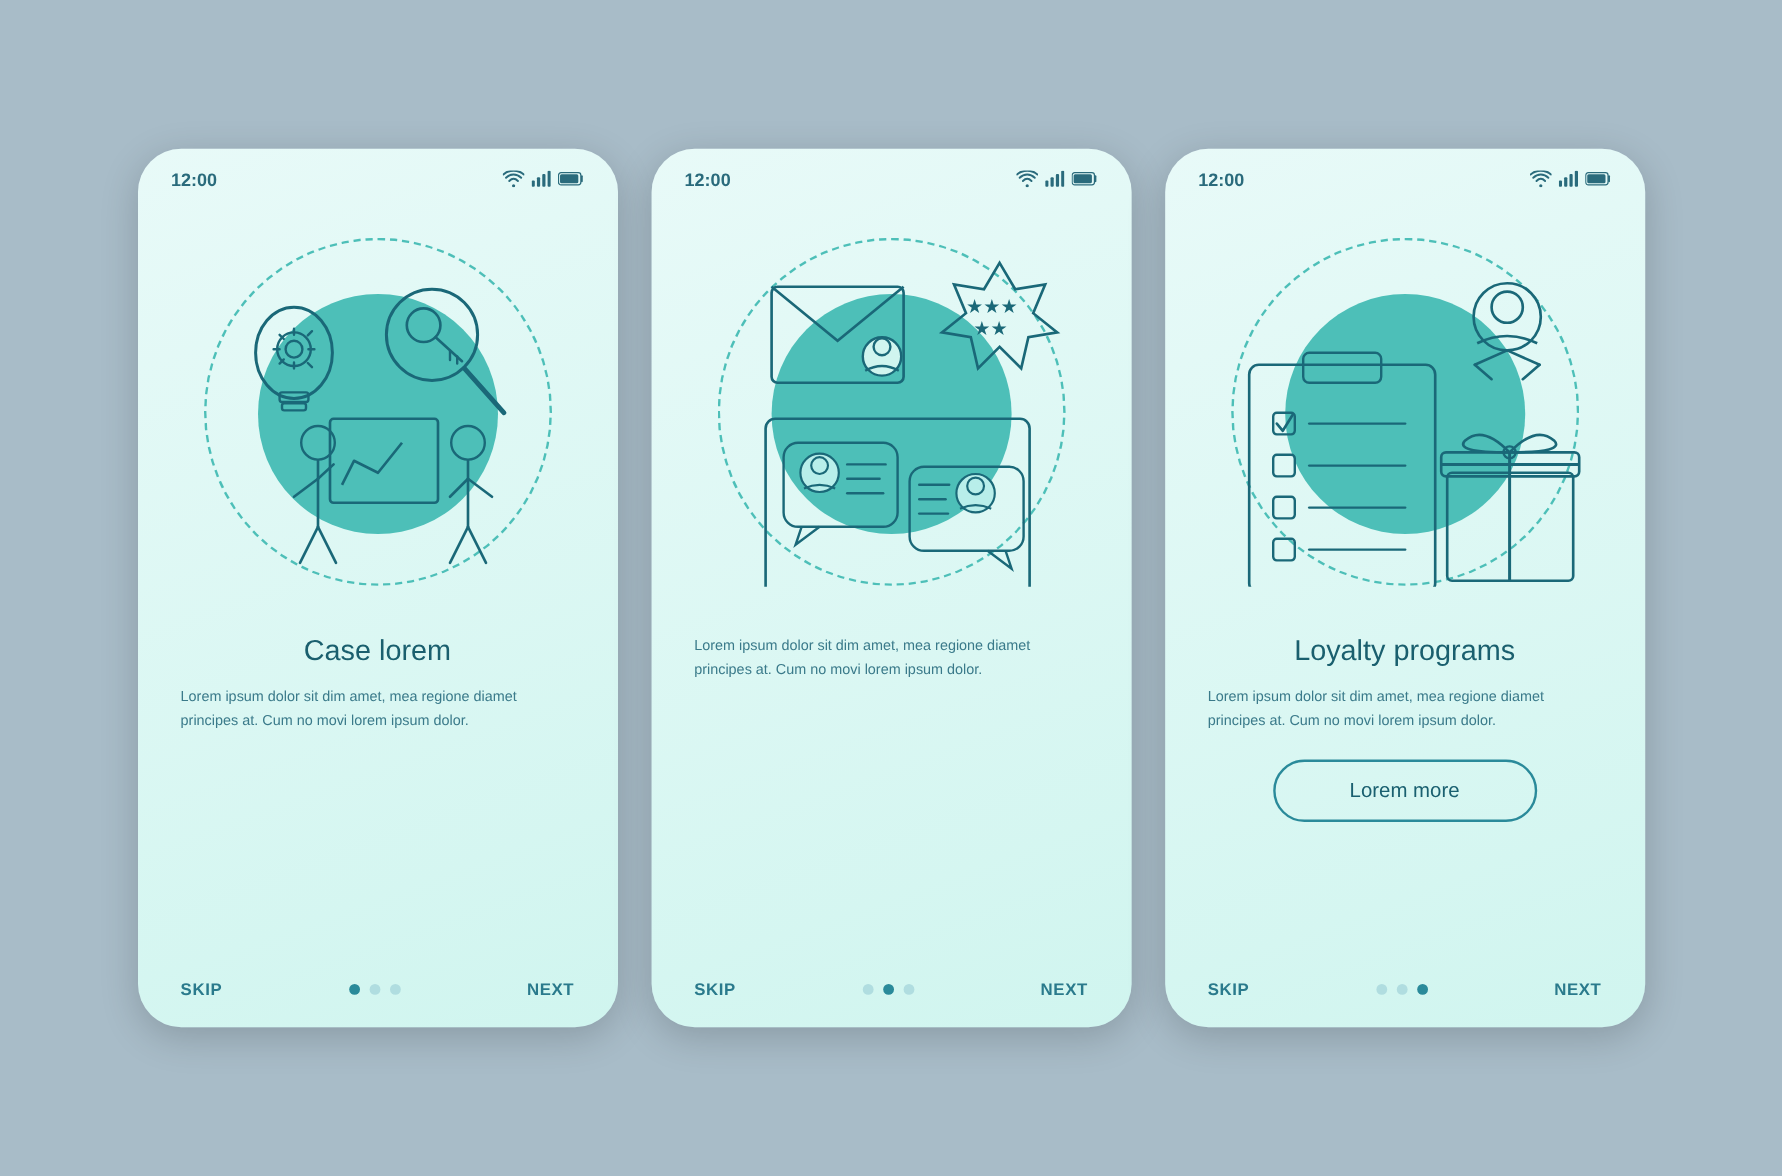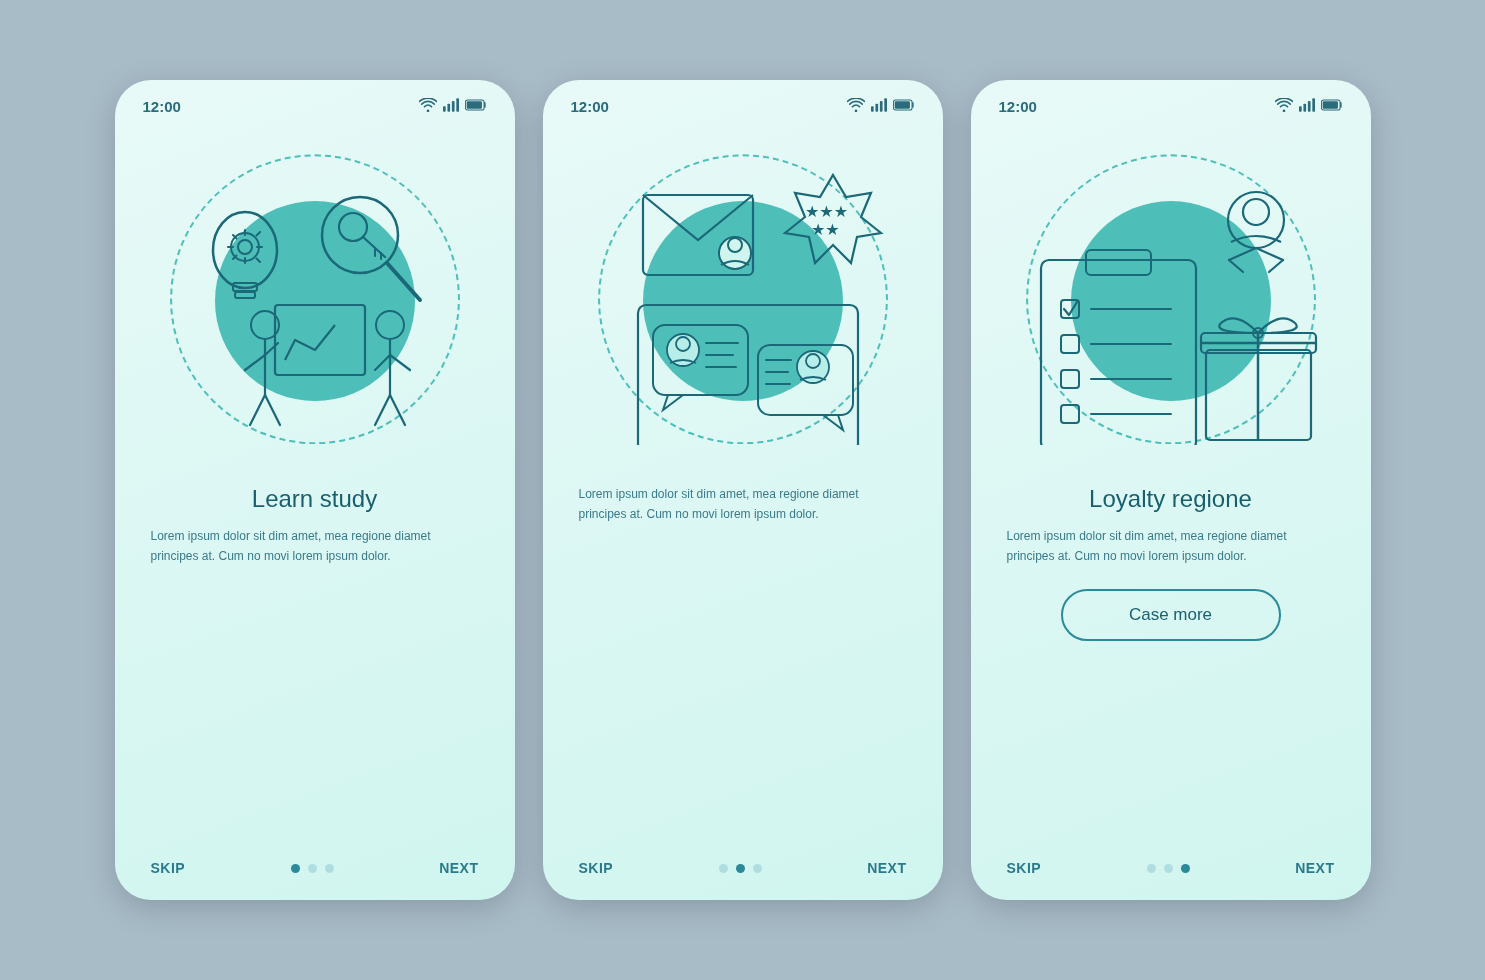--- a/index.html
+++ b/index.html
@@ -16,21 +16,21 @@
     }
 
     .phones-container {
       display: flex;
       gap: 28px;
       align-items: center;
     }
 
     .phone {
       width: 400px;
-      height: 820px;
+      height: 732px;
       background: linear-gradient(160deg, #e8faf8 0%, #d0f5ef 100%);
       border-radius: 36px;
       box-shadow: 0 8px 32px rgba(0,0,0,0.18);
       display: flex;
       flex-direction: column;
       align-items: center;
       padding: 0 0 24px 0;
       position: relative;
       overflow: hidden;
     }
@@ -261,21 +261,21 @@
           <line x1="175" y1="34" x2="175" y2="90" stroke="#1a6878" stroke-width="2.2"></line>
           <line x1="175" y1="50" x2="160" y2="65" stroke="#1a6878" stroke-width="2.2" stroke-linecap="round"></line>
           <line x1="175" y1="50" x2="195" y2="65" stroke="#1a6878" stroke-width="2.2" stroke-linecap="round"></line>
           <line x1="175" y1="90" x2="160" y2="120" stroke="#1a6878" stroke-width="2.2" stroke-linecap="round"></line>
           <line x1="175" y1="90" x2="190" y2="120" stroke="#1a6878" stroke-width="2.2" stroke-linecap="round"></line>
         </g>
       </svg>
     </div>
 
     <div class="content-area">
-      <div class="screen-title">Learn study</div>
+      <div class="screen-title">Case lorem</div>
       <div class="screen-desc">Lorem ipsum dolor sit dim amet, mea regione diamet principes at. Cum no movi lorem ipsum dolor.</div>
     </div>
 
     <div class="bottom-nav">
       <span class="nav-skip">SKIP</span>
       <div class="dots">
         <span class="dot active"></span>
         <span class="dot"></span>
         <span class="dot"></span>
       </div>
@@ -458,23 +458,23 @@
 
           <path d="M57 28 Q35 5 20 18 Q10 28 57 28" fill="none" stroke="#1a6878" stroke-width="2.2"></path>
           <path d="M57 28 Q79 5 94 18 Q104 28 57 28" fill="none" stroke="#1a6878" stroke-width="2.2"></path>
 
           <circle cx="57" cy="28" r="5" fill="none" stroke="#1a6878" stroke-width="2"></circle>
         </g>
       </svg>
     </div>
 
     <div class="content-area">
-      <div class="screen-title">Loyalty regione</div>
+      <div class="screen-title">Loyalty programs</div>
       <div class="screen-desc">Lorem ipsum dolor sit dim amet, mea regione diamet principes at. Cum no movi lorem ipsum dolor.</div>
-      <button class="learn-more-btn">Case more</button>
+      <button class="learn-more-btn">Lorem more</button>
     </div>
 
     <div class="bottom-nav">
       <span class="nav-skip">SKIP</span>
       <div class="dots">
         <span class="dot"></span>
         <span class="dot"></span>
         <span class="dot active"></span>
       </div>
       <span class="nav-next">NEXT</span>

